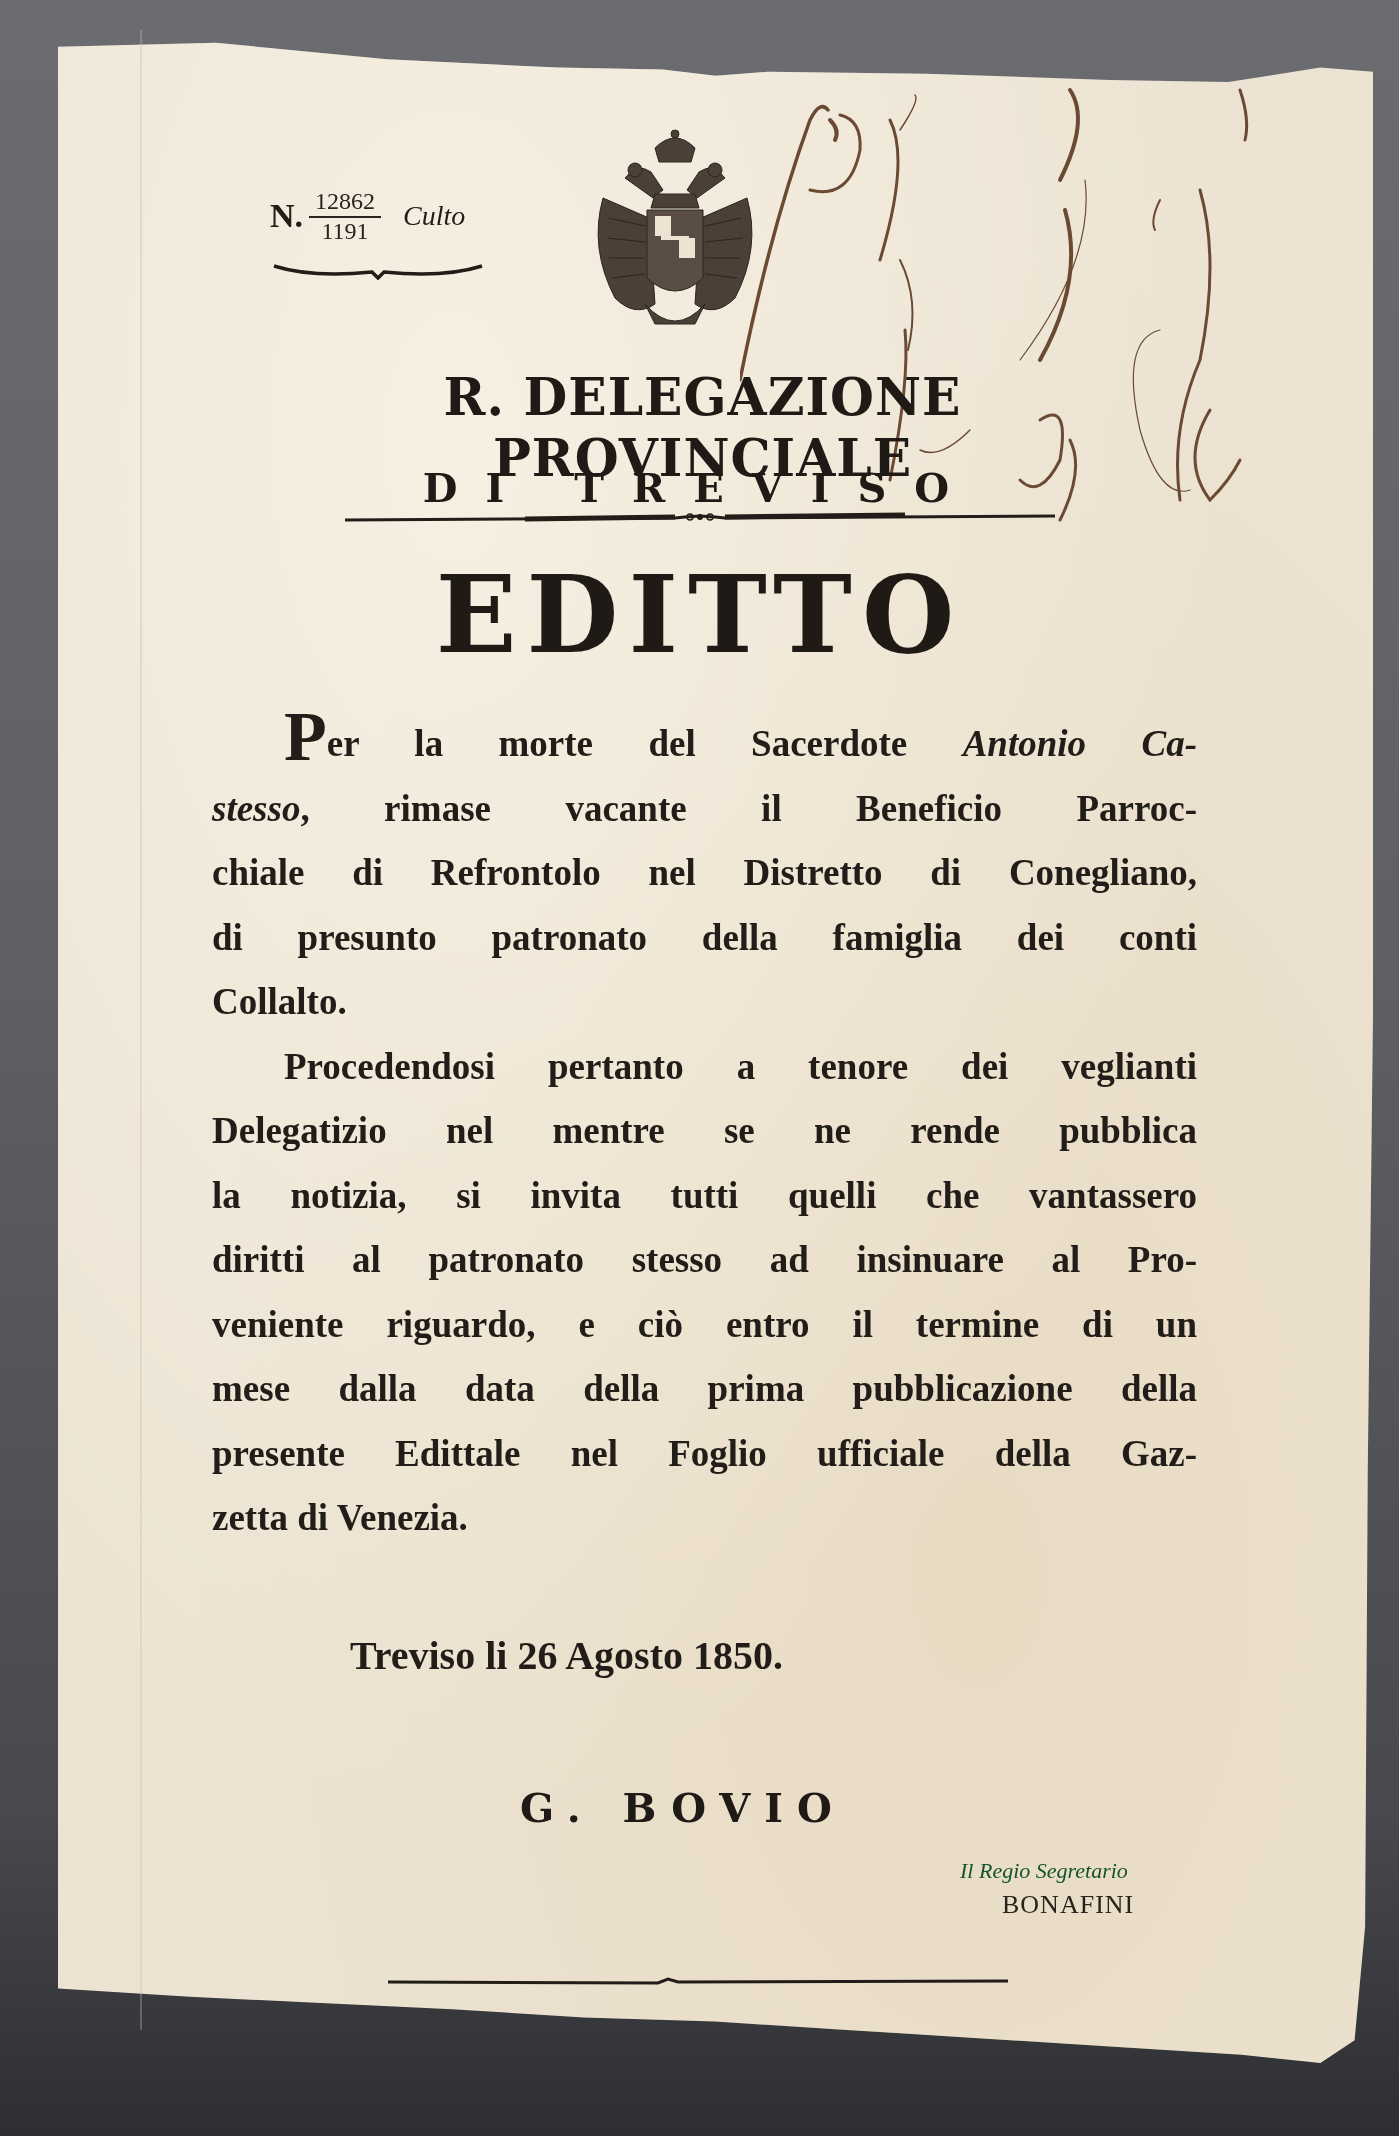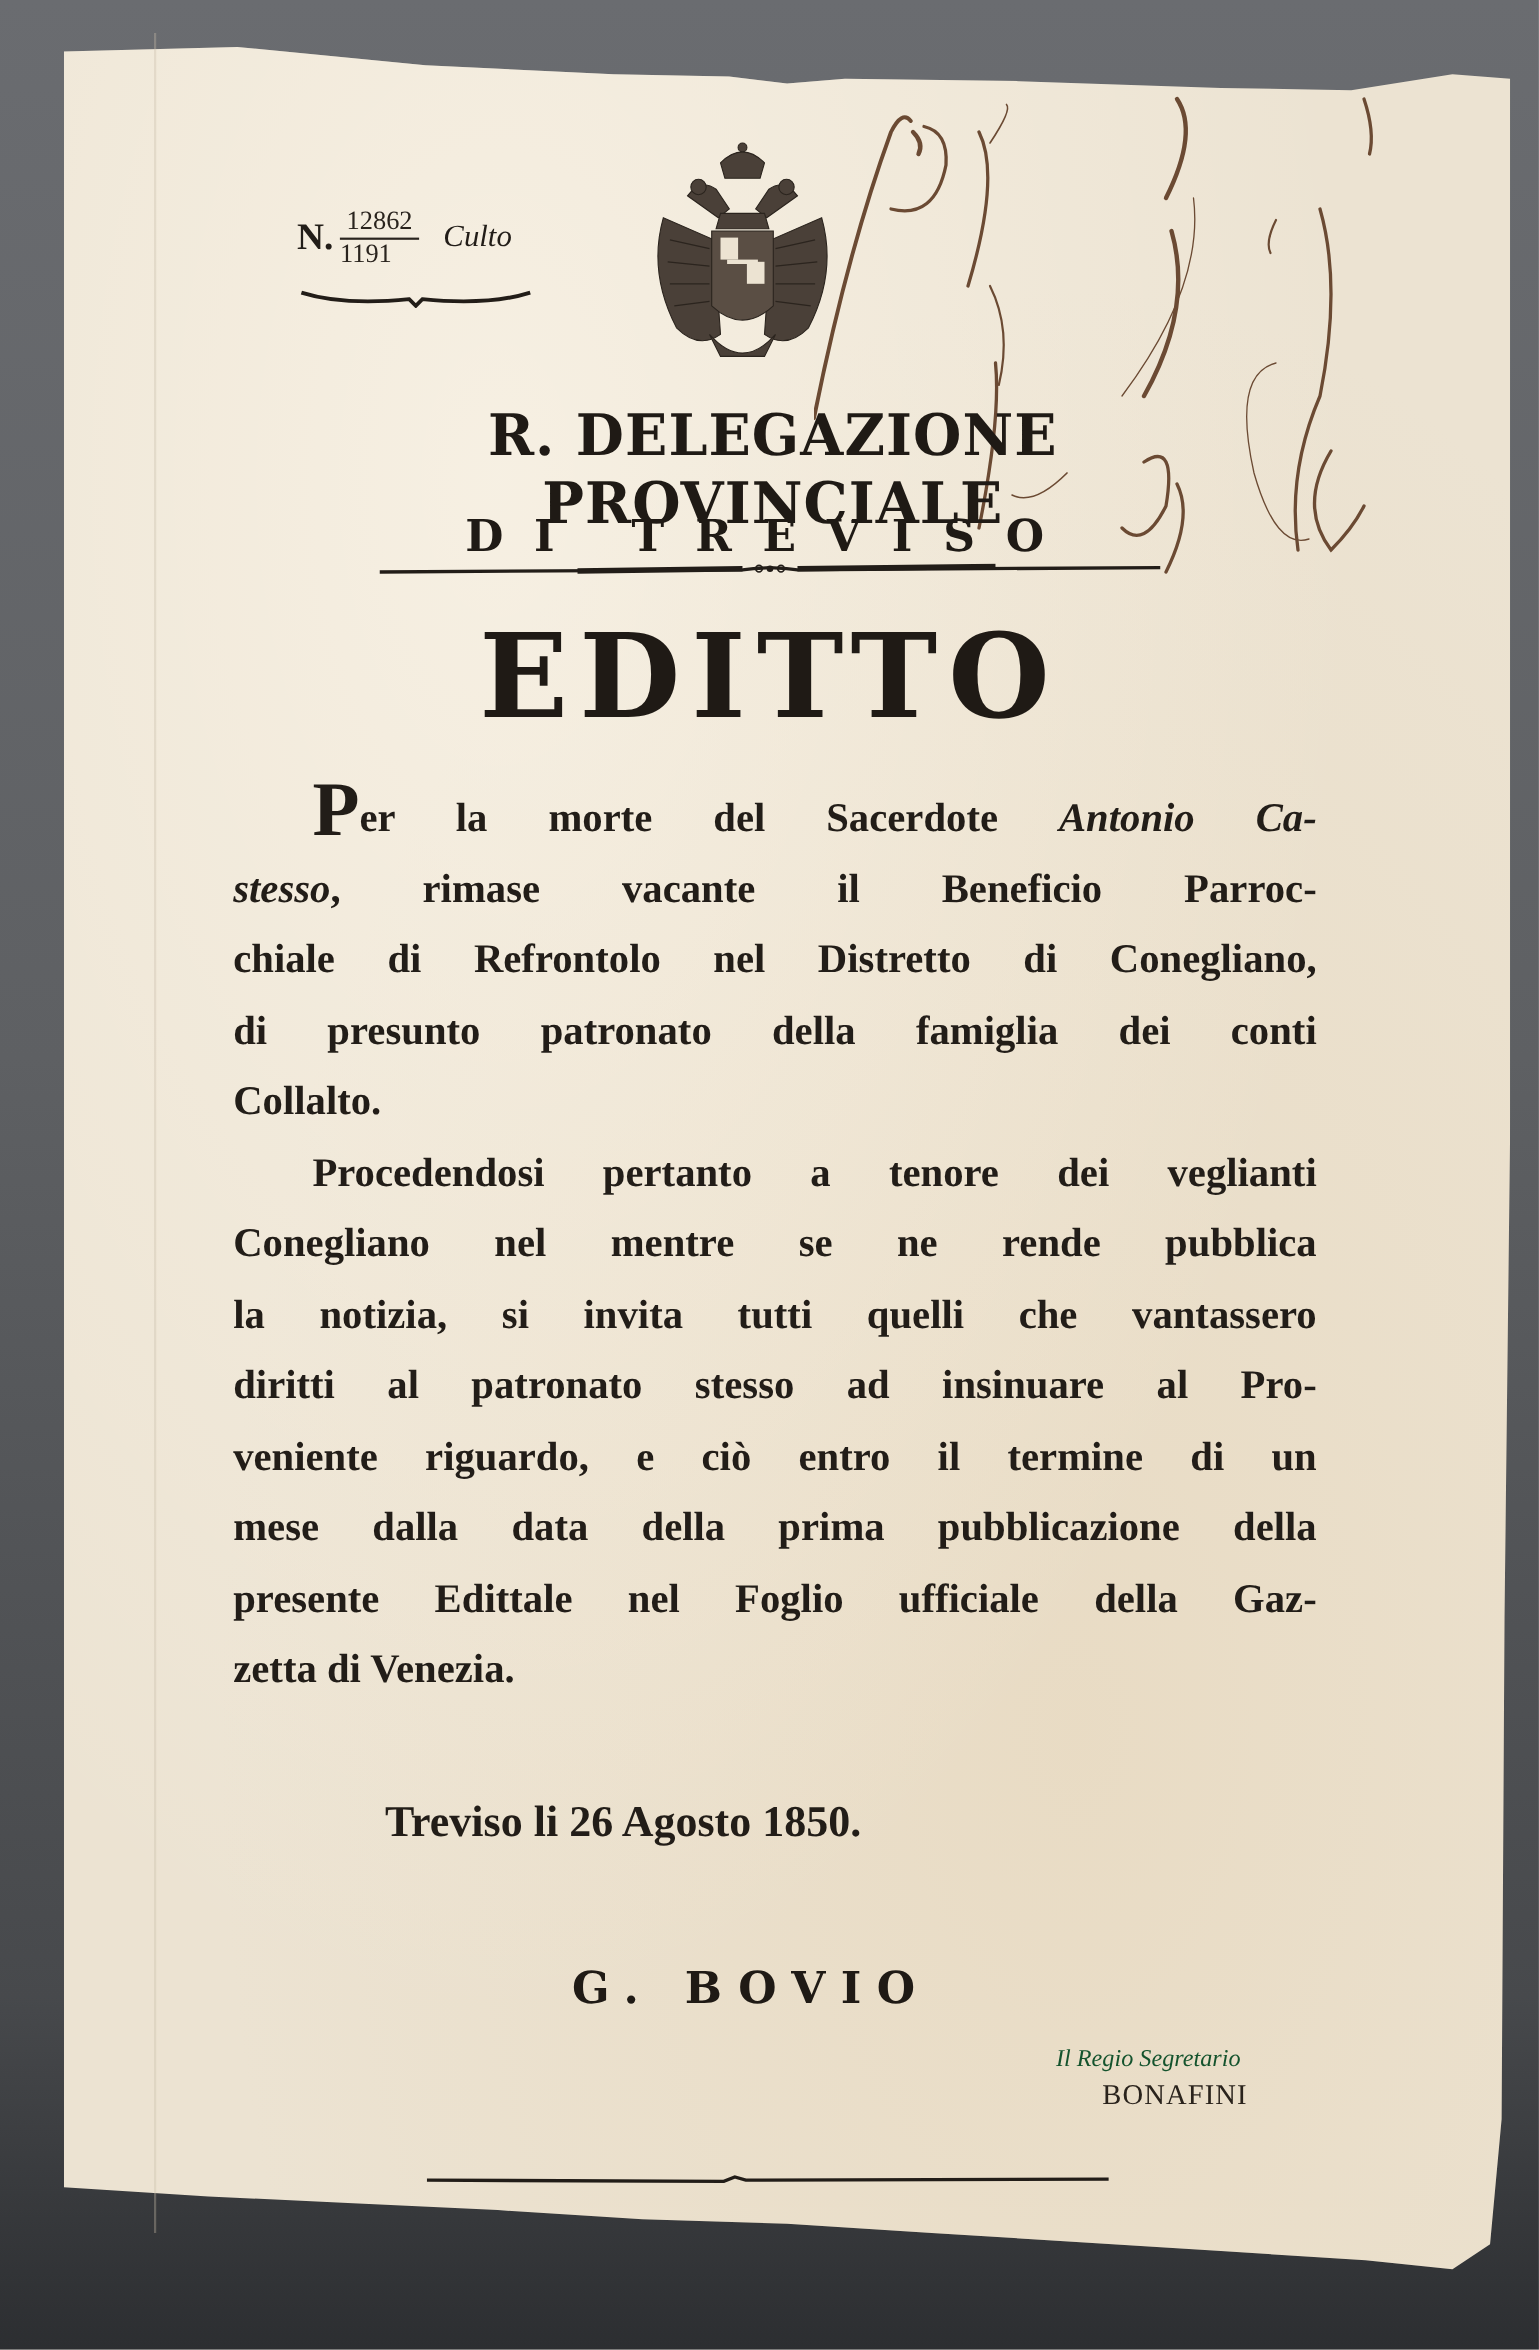--- a/index.html
+++ b/index.html
@@ -15,21 +15,21 @@
       radial-gradient(ellipse at 70% 75%, rgba(226,205,170,0.35), rgba(226,205,170,0) 60%),
       #ece3d2;
     clip-path: polygon(0% 1.2%, 12% 1.0%, 25% 1.8%, 38% 2.2%, 46% 2.3%, 50% 2.6%, 54% 2.4%, 66% 2.5%, 80% 2.8%, 89% 2.9%, 96% 2.2%, 100% 2.4%,
       100% 48%, 99.6% 70%, 99.4% 92%, 98.6% 97.5%, 96% 98.6%, 90% 98.2%, 80% 97.8%, 70% 97.4%, 60% 97.0%, 50% 96.6%, 40% 96.4%, 30% 96.0%, 20% 95.7%, 10% 95.4%, 0% 95.0%);
   }
   .fold { position:absolute; left: 140px; top: 30px; width: 2px; height: 2000px; background: rgba(200,190,170,0.35); }
   .inner { position: absolute; left: 0; top: 0; width: 1399px; height: 2136px; }
 
   .ref { position: absolute; left: 270px; top: 188px; display: flex; align-items: center; gap: 6px; }
   .ref .n { font-family: "Liberation Serif", serif; font-weight: bold; font-size: 34px; color:#221d18; }
-  .frac { display: flex; flex-direction: column; align-items: flex-start; font-family: "Liberation Serif", serif; font-size: 24px; color:#2a241e; line-height: 1.1; }
+  .frac { display: flex; flex-direction: column; align-items: center; font-family: "Liberation Serif", serif; font-size: 24px; color:#2a241e; line-height: 1.1; }
   .frac .top { border-bottom: 2px solid #2a241e; padding: 0 6px 2px; }
   .ref .culto { font-family: "Liberation Serif", serif; font-style: italic; font-size: 28px; color:#221d18; margin-left: 16px; }
   .brace { position: absolute; left: 272px; top: 262px; width: 212px; height: 18px; }
 
   .eagle { position: absolute; left: 585px; top: 128px; width: 180px; height: 205px; }
 
   .hw { position: absolute; left: 740px; top: 80px; width: 560px; height: 460px; }
 
   .h1 { position:absolute; left: 210px; top: 366px; width: 985px; text-align:center;
         font-family: "DejaVu Serif", serif; font-weight: bold; font-size: 52px; letter-spacing: 1px; color:#1f1a15; transform: scaleX(0.97); }
@@ -144,21 +144,21 @@
       <span class="line indent">
         <span class="drop">P</span><span>er la morte del Sacerdote </span><span class="it">Antonio Ca-</span>
       </span>
       <span class="line"><span class="it">stesso</span><span>, rimase vacante il Beneficio Parroc-</span></span>
       <span class="line">chiale di Refrontolo nel Distretto di Conegliano,</span>
       <span class="line">di presunto patronato della famiglia dei conti</span>
       <span class="line last">Collalto.</span>
     </p>
     <p>
       <span class="line indent">Procedendosi pertanto a tenore dei veglianti</span>
-      <span class="line">Conegliano nel mentre se ne rende pubblica</span>
+      <span class="line">Delegatizio nel mentre se ne rende pubblica</span>
       <span class="line">la notizia, si invita tutti quelli che vantassero</span>
       <span class="line">diritti al patronato stesso ad insinuare al Pro-</span>
       <span class="line">veniente riguardo, e ciò entro il termine di un</span>
       <span class="line">mese dalla data della prima pubblicazione della</span>
       <span class="line">presente Edittale nel Foglio ufficiale della Gaz-</span>
       <span class="line last">zetta di Venezia.</span>
     </p>
   </div>
 
   <div class="date">Treviso li 26 Agosto 1850.</div>

